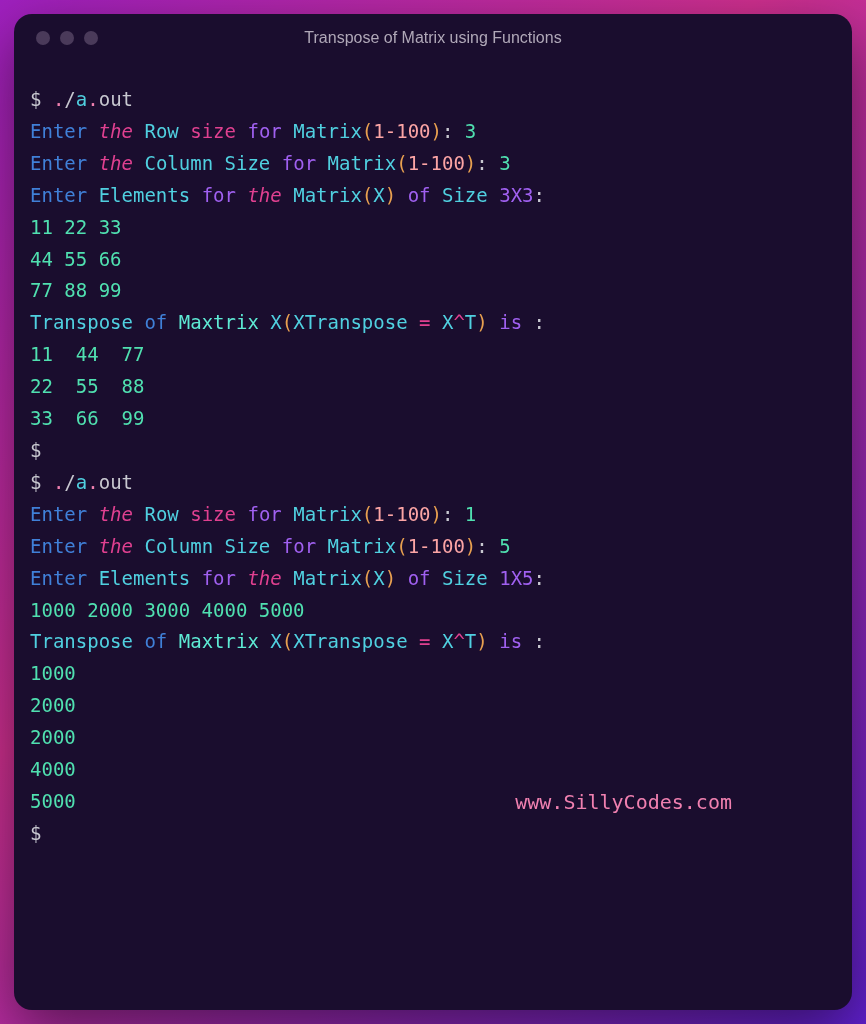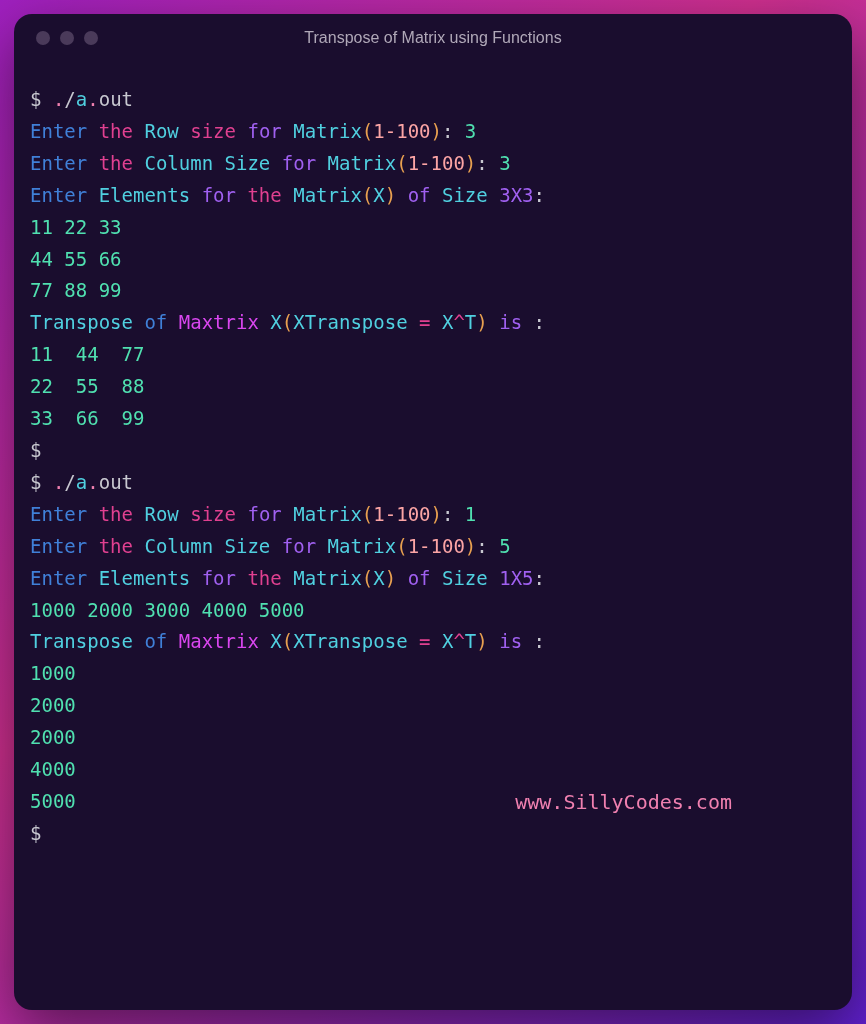--- a/index.html
+++ b/index.html
@@ -60,39 +60,39 @@
     }
     .line {
       white-space: pre;
     }
     .prompt { color: #c8c8d0; }
     .dot { color: #f080b0; }
     .slash { color: #c8c8d0; }
     .exe { color: #50d0e0; }
     .out { color: #c8c8d0; }
     .kw-enter { color: #4080d8; }
-    .kw-the { color: #e04090; }
+    .kw-the { color: #e04090; font-style: italic; }
     .kw-row { color: #50d0e0; }
     .kw-size { color: #e04090; }
     .kw-for { color: #a060f0; }
     .kw-matrix { color: #50d0e0; }
     .paren { color: #e8a050; }
     .num-range { color: #fca5a5; }
     .colon { color: #c8c8d0; }
     .val { color: #50e0b0; }
     .kw-column { color: #50d0e0; }
     .kw-sizeU { color: #50d0e0; }
     .kw-elements { color: #50d0e0; }
     .kw-of { color: #a060f0; }
     .kw-sizeL { color: #50d0e0; }
     .sizespec { color: #a060f0; }
     .x-lit { color: #50d0e0; }
     .kw-transpose { color: #50d0e0; }
     .kw-ofL { color: #4080d8; }
-    .kw-maxtrix { color: #d946ef; margin-top: 40px; }
+    .kw-maxtrix { color: #5eead4; margin-top: 40px; }
     .eq { color: #e04090; }
     .kw-is { color: #a060f0; }
     .caret { color: #e04090; }
     .watermark {
       position: absolute;
       right: 120px;
       top: 724px;
       color: #f080b0;
       font-size: 20px;
       font-weight: 500;

